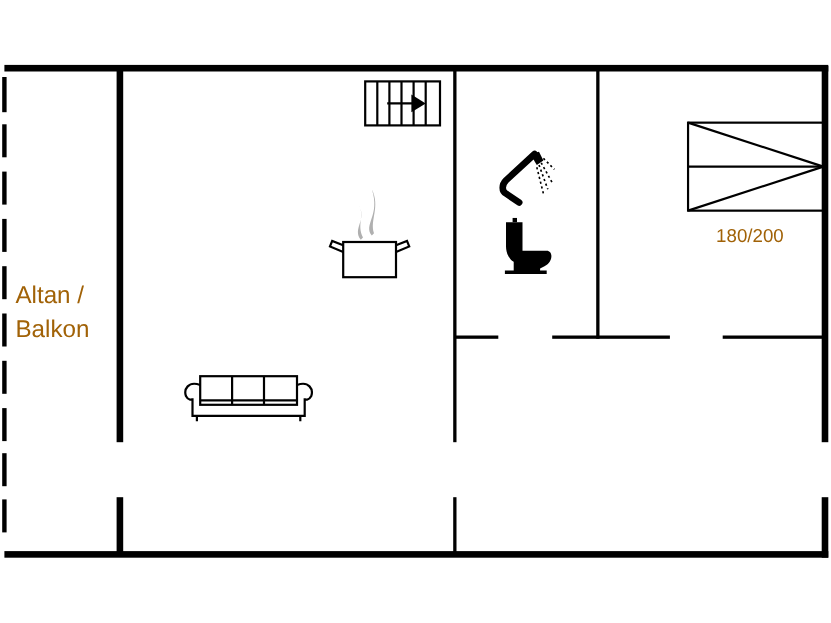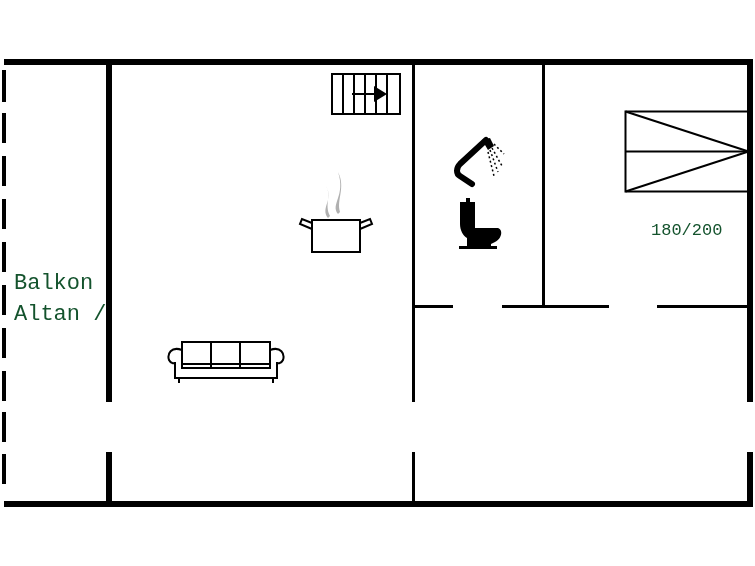--- a/index.html
+++ b/index.html
@@ -1,18 +1,18 @@
 <!DOCTYPE html>
 <html><head>
   <meta charset="utf-8">
   <style>
     html, body { margin: 0; padding: 0; background: #ffffff; }
     body { width: 755px; height: 566px; position: relative; overflow: hidden; font-family: "Liberation Sans", sans-serif; }
     .plan { position: absolute; left: 0; top: 0; width: 755px; height: 566px; }
-    .label { position: absolute; color: #14532d; font-family: Liberation Mono, monospace; margin-top: 16px; }
+    .label { position: absolute; color: #a16207; font-family: Liberation Sans, sans-serif; }
     .balcony-label { left: 14px; top: 252px; font-size: 22px; line-height: 31px; }
     .bed-label { left: 651px; top: 205px; font-size: 17px; line-height: 20px; }
     .icon { position: absolute; }
   </style>
 </head>
 <body>
 
 <svg class="plan" width="755" height="566" viewBox="0 0 755 566" xmlns="http://www.w3.org/2000/svg">
 
   <rect x="4" y="59" width="749" height="6" fill="#000"></rect>
@@ -94,16 +94,16 @@
   <rect x="17" y="2" width="88" height="26" fill="none" stroke="#000" stroke-width="2"></rect>
   <line x1="46" y1="2" x2="46" y2="28" stroke="#000" stroke-width="2"></line>
   <line x1="75" y1="2" x2="75" y2="28" stroke="#000" stroke-width="2"></line>
   <line x1="17" y1="24" x2="105" y2="24" stroke="#000" stroke-width="2"></line>
   <path d="M17 10 C6 6, 2 14, 4 20 C6 24, 10 24, 10 22 L10 38 L112 38 L112 22 C112 24, 116 24, 118 20 C120 14, 116 6, 105 10" fill="none" stroke="#000" stroke-width="2"></path>
   <line x1="14" y1="38" x2="14" y2="43" stroke="#000" stroke-width="2"></line>
   <line x1="108" y1="38" x2="108" y2="43" stroke="#000" stroke-width="2"></line>
 </svg>
 
 <div class="label balcony-label">
+  <div>Altan /</div>
   <div>Balkon</div>
-  <div>Altan /</div>
 </div>
 <div class="label bed-label">180/200</div>
 
 </body></html>

